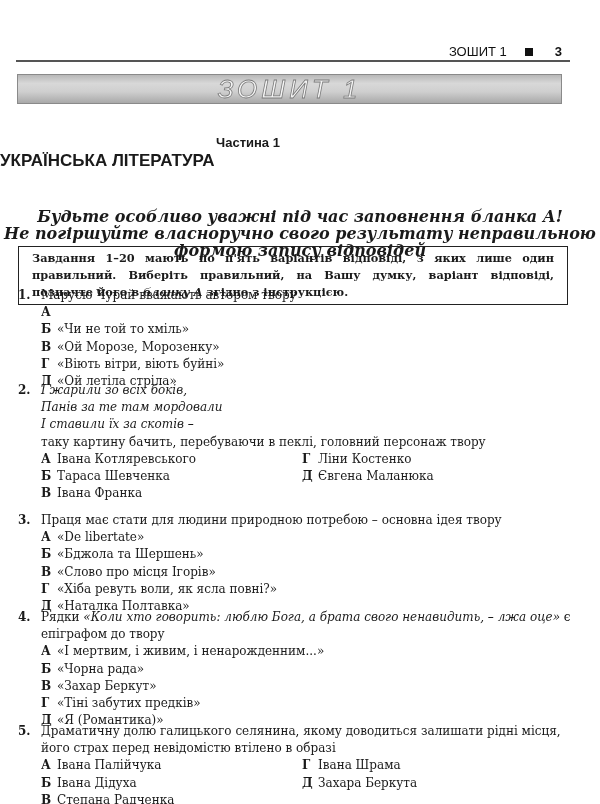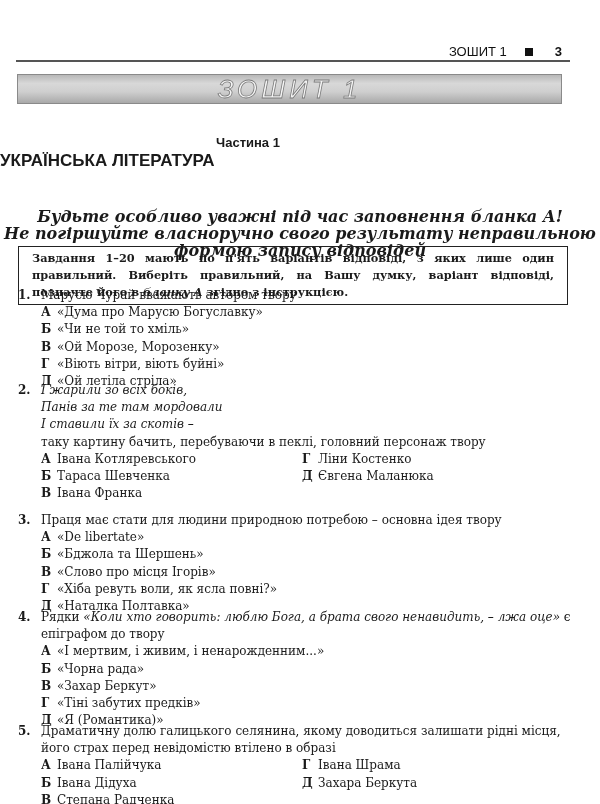--- a/index.html
+++ b/index.html
@@ -94,21 +94,20 @@
   </div>
 
   <div class="boxed"><span>Завдання 1–20 мають по п'ять варіантів відповіді, з яких лише один правильний. Виберіть правильний, на Вашу думку, варіант відповіді, позначте його в </span><i>бланку А</i><span> згідно з інструкцією.</span></div>
 
   <div class="q" style="top:275px;">
     <span class="num">1.</span>
     <div class="stem">Марусю Чурай вважають автором твору</div>
     <div class="opts">
       <div class="opt">
           <span class="lt">А</span>
-          <span>«Дума про Марусю Богуславку»</span>
         </div>
       <div class="opt">
           <span class="lt">Б</span>
           <span>«Чи не той то хміль»</span>
         </div>
       <div class="opt">
           <span class="lt">В</span>
           <span>«Ой Морозе, Морозенку»</span>
         </div>
       <div class="opt">

